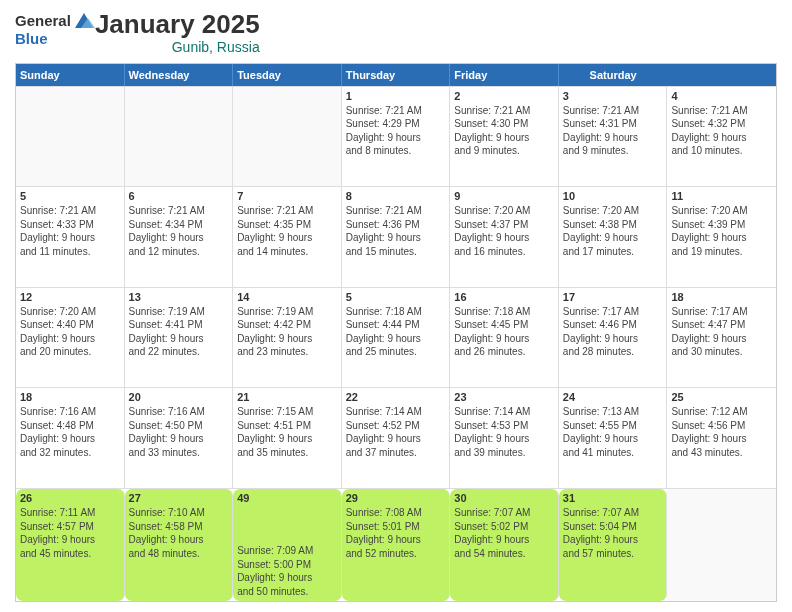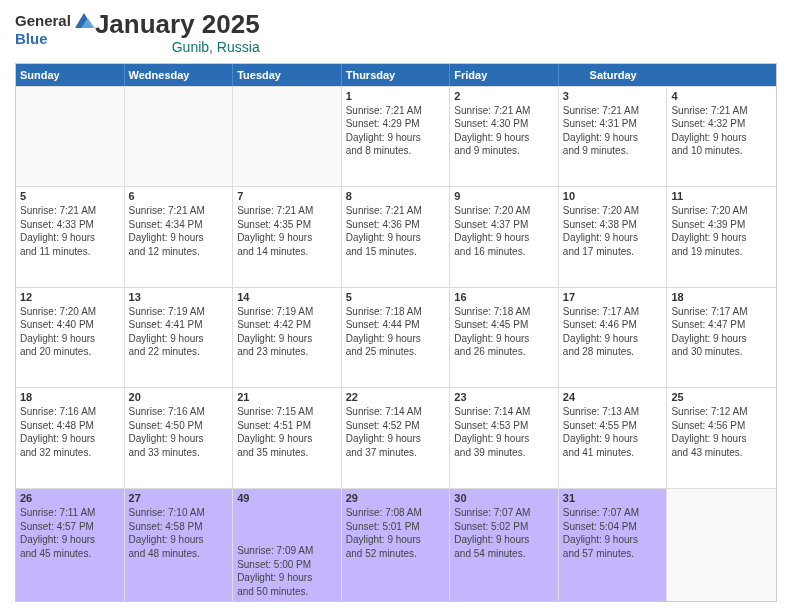--- a/index.html
+++ b/index.html
@@ -75,21 +75,21 @@
     .cal-cell {
       border-right: 1px solid #ddd;
       padding: 3px 4px;
       font-size: 8.5px;
       color: #333;
       vertical-align: top;
       background: #fff;
     }
     .cal-cell:last-child { border-right: none; }
     .cal-cell.empty { background: #f9f9f9; }
-    .cal-cell.shaded { background: #c4b5fd; }
+    .cal-cell.shaded { background: #bef264; border-radius: 7px; }
     .day-number {
       font-size: 11px;
       font-weight: bold;
       color: #333;
       margin-bottom: 2px;
     }
     .day-detail {
       font-size: 10px;
       color: #444;
       line-height: 1.35;

